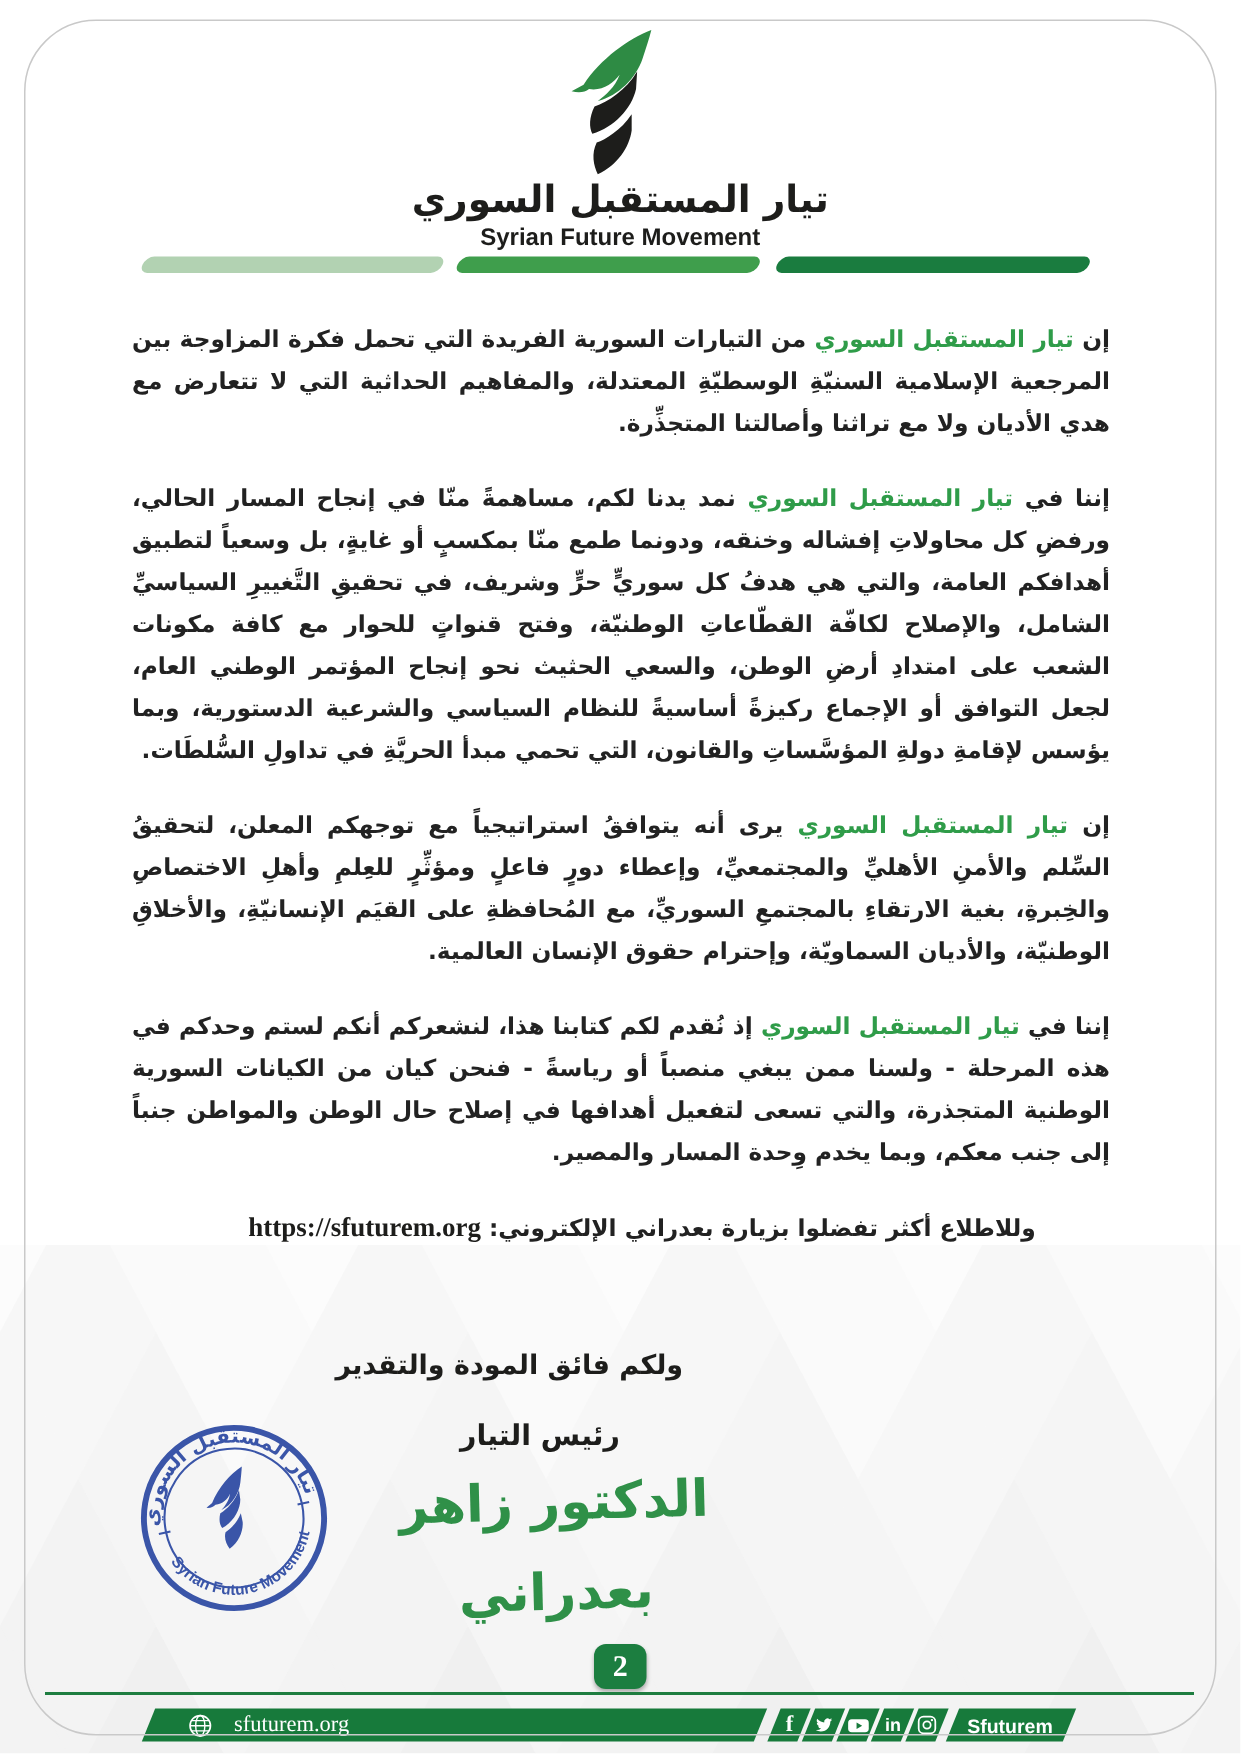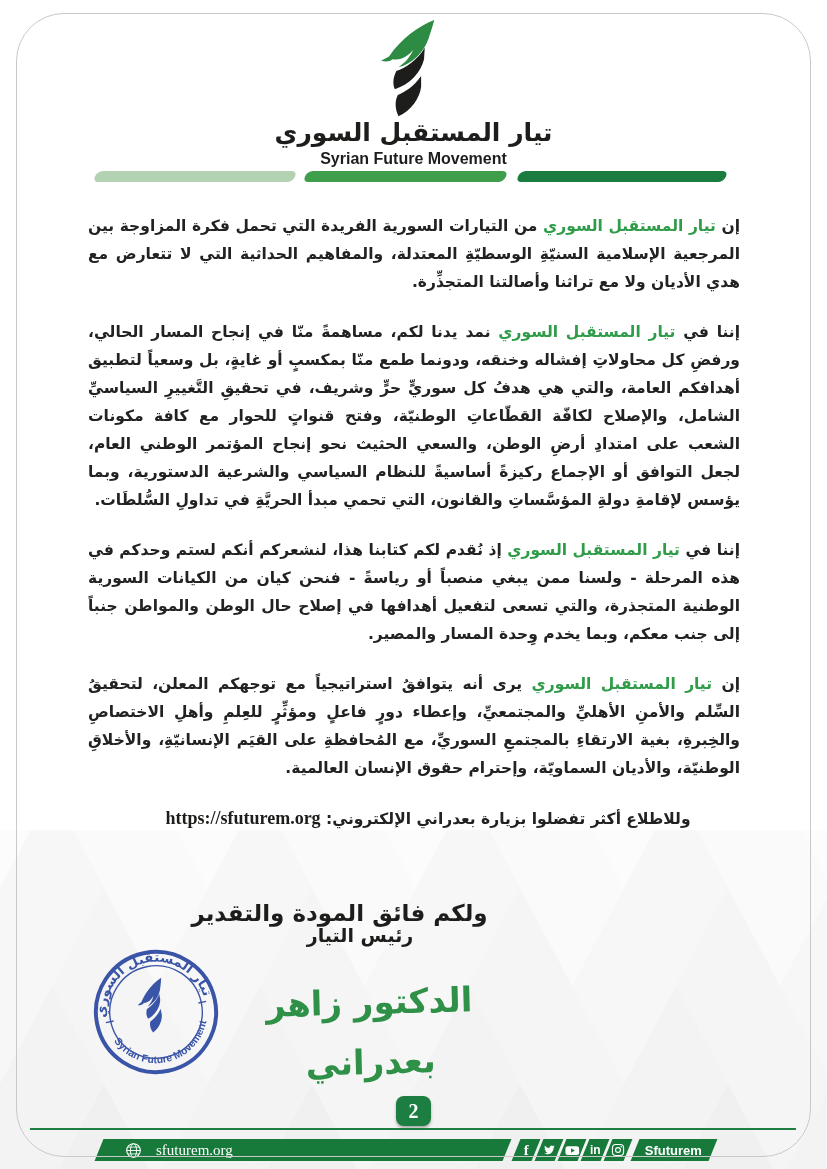--- a/index.html
+++ b/index.html
@@ -25,25 +25,25 @@
 
   
   .letter{position:absolute;left:88px;top:212px;width:652px;height:690px;overflow:hidden;
     direction:rtl;text-align:justify;color:#222222;font-size:15.5px;font-weight:bold;line-height:28px;}
   .letter p{margin:0 0 22px 0;}
   .brand{color:#2f9c49;}
   .website-line{text-align:center;margin-top:4px;font-size:15.5px;}
   .website-line a{color:#1d1d1b;text-decoration:none;font-family:"Liberation Serif",serif;font-size:18px;font-weight:bold;margin-left:28px;}
 
   .closing{position:absolute;left:0;top:900px;width:679px;text-align:center;direction:rtl;
-    font-size:23px;font-weight:bold;color:#1d1d1b;}
+    font-size:18px;font-weight:bold;color:#1d1d1b;}
 
   
   .stamp{position:absolute;left:92px;top:948px;width:128px;height:128px;transform:rotate(-12deg);z-index:4;}
-  .sig-title{position:absolute;left:290px;top:924px;width:140px;text-align:center;direction:rtl;
+  .sig-title{position:absolute;left:290px;top:946px;width:140px;text-align:center;direction:rtl;
     font-size:19px;font-weight:bold;color:#1d1d1b;z-index:5;}
   .sig-name{position:absolute;left:215px;top:972px;width:310px;text-align:center;direction:rtl;
     font-size:34px;font-weight:bold;color:#2f9048;transform:rotate(-1.5deg);z-index:5;line-height:60px;}
 
   
   .page-badge{position:absolute;left:396px;top:1096px;width:35px;height:30px;background:#1c7e40;
     border-radius:8px;box-shadow:0 2px 3px rgba(0,0,0,.3);color:#fff;text-align:center;line-height:30px;
     font-family:"Liberation Serif",serif;font-size:20px;font-weight:bold;z-index:5;}
   .footer-line{position:absolute;left:30px;top:1128px;width:766px;height:2px;background:#1e7d40;z-index:5;}
   .fbar{position:absolute;top:1139px;height:22px;background:#177a3b;transform:skewX(-22deg);z-index:5;}
@@ -133,22 +133,22 @@
   <div class="title-ar">تيار المستقبل السوري</div>
   <div class="title-en">Syrian Future Movement</div>
 
   <div class="divider-bar bar-light"></div>
   <div class="divider-bar bar-mid"></div>
   <div class="divider-bar bar-dark"></div>
 
   <div class="letter">
     <p><span>إن </span><span class="brand">تيار المستقبل السوري</span><span> من التيارات السورية الفريدة التي تحمل فكرة المزاوجة بين المرجعية الإسلامية السنيّةِ الوسطيّةِ المعتدلة، والمفاهيم الحداثية التي لا تتعارض مع هدي الأديان ولا مع تراثنا وأصالتنا المتجذِّرة.</span></p>
     <p><span>إننا في </span><span class="brand">تيار المستقبل السوري</span><span> نمد يدنا لكم، مساهمةً منّا في إنجاح المسار الحالي، ورفضِ كل محاولاتِ إفشاله وخنقه، ودونما طمع منّا بمكسبٍ أو غايةٍ، بل وسعياً لتطبيق أهدافكم العامة، والتي هي هدفُ كل سوريٍّ حرٍّ وشريف، في تحقيقِ التَّغييرِ السياسيِّ الشامل، والإصلاح لكافّة القطّاعاتِ الوطنيّة، وفتح قنواتٍ للحوار مع كافة مكونات الشعب على امتدادِ أرضِ الوطن، والسعي الحثيث نحو إنجاح المؤتمر الوطني العام، لجعل التوافق أو الإجماع ركيزةً أساسيةً للنظام السياسي والشرعية الدستورية، وبما يؤسس لإقامةِ دولةِ المؤسَّساتِ والقانون، التي تحمي مبدأ الحريَّةِ في تداولِ السُّلطَات.</span></p>
+    <p><span>إن </span><span class="brand">تيار المستقبل السوري</span><span> يرى أنه يتوافقُ استراتيجياً مع توجهكم المعلن، لتحقيقُ السِّلم والأمنِ الأهليِّ والمجتمعيِّ، وإعطاء دورٍ فاعلٍ ومؤثِّرٍ للعِلمِ وأهلِ الاختصاصِ والخِبرةِ، بغية الارتقاءِ بالمجتمعِ السوريِّ، مع المُحافظةِ على القيَم الإنسانيّةِ، والأخلاقِ الوطنيّة، والأديان السماويّة، وإحترام حقوق الإنسان العالمية.</span></p>
     <p><span>إننا في </span><span class="brand">تيار المستقبل السوري</span><span> إذ نُقدم لكم كتابنا هذا، لنشعركم أنكم لستم وحدكم في هذه المرحلة - ولسنا ممن يبغي منصباً أو رياسةً - فنحن كيان من الكيانات السورية الوطنية المتجذرة، والتي تسعى لتفعيل أهدافها في إصلاح حال الوطن والمواطن جنباً إلى جنب معكم، وبما يخدم وِحدة المسار والمصير.</span></p>
-    <p><span>إن </span><span class="brand">تيار المستقبل السوري</span><span> يرى أنه يتوافقُ استراتيجياً مع توجهكم المعلن، لتحقيقُ السِّلم والأمنِ الأهليِّ والمجتمعيِّ، وإعطاء دورٍ فاعلٍ ومؤثِّرٍ للعِلمِ وأهلِ الاختصاصِ والخِبرةِ، بغية الارتقاءِ بالمجتمعِ السوريِّ، مع المُحافظةِ على القيَم الإنسانيّةِ، والأخلاقِ الوطنيّة، والأديان السماويّة، وإحترام حقوق الإنسان العالمية.</span></p>
     <p class="website-line"><span>وللاطلاع أكثر تفضلوا بزيارة بعدراني الإلكتروني:</span> <a href="#" dir="ltr">https://sfuturem.org</a></p>
   </div>
 
   <div class="closing">ولكم فائق المودة والتقدير</div>
 
   <svg class="stamp" viewBox="0 0 130 130">
     <circle cx="65" cy="65" r="61" fill="none" stroke="#3a55a8" stroke-width="4"></circle>
     <circle cx="65" cy="65" r="47" fill="none" stroke="#3a55a8" stroke-width="1.4"></circle>
     <defs>
       <path id="stampTopArc" d="M14 65 A51 51 0 1 1 116 65"></path>

